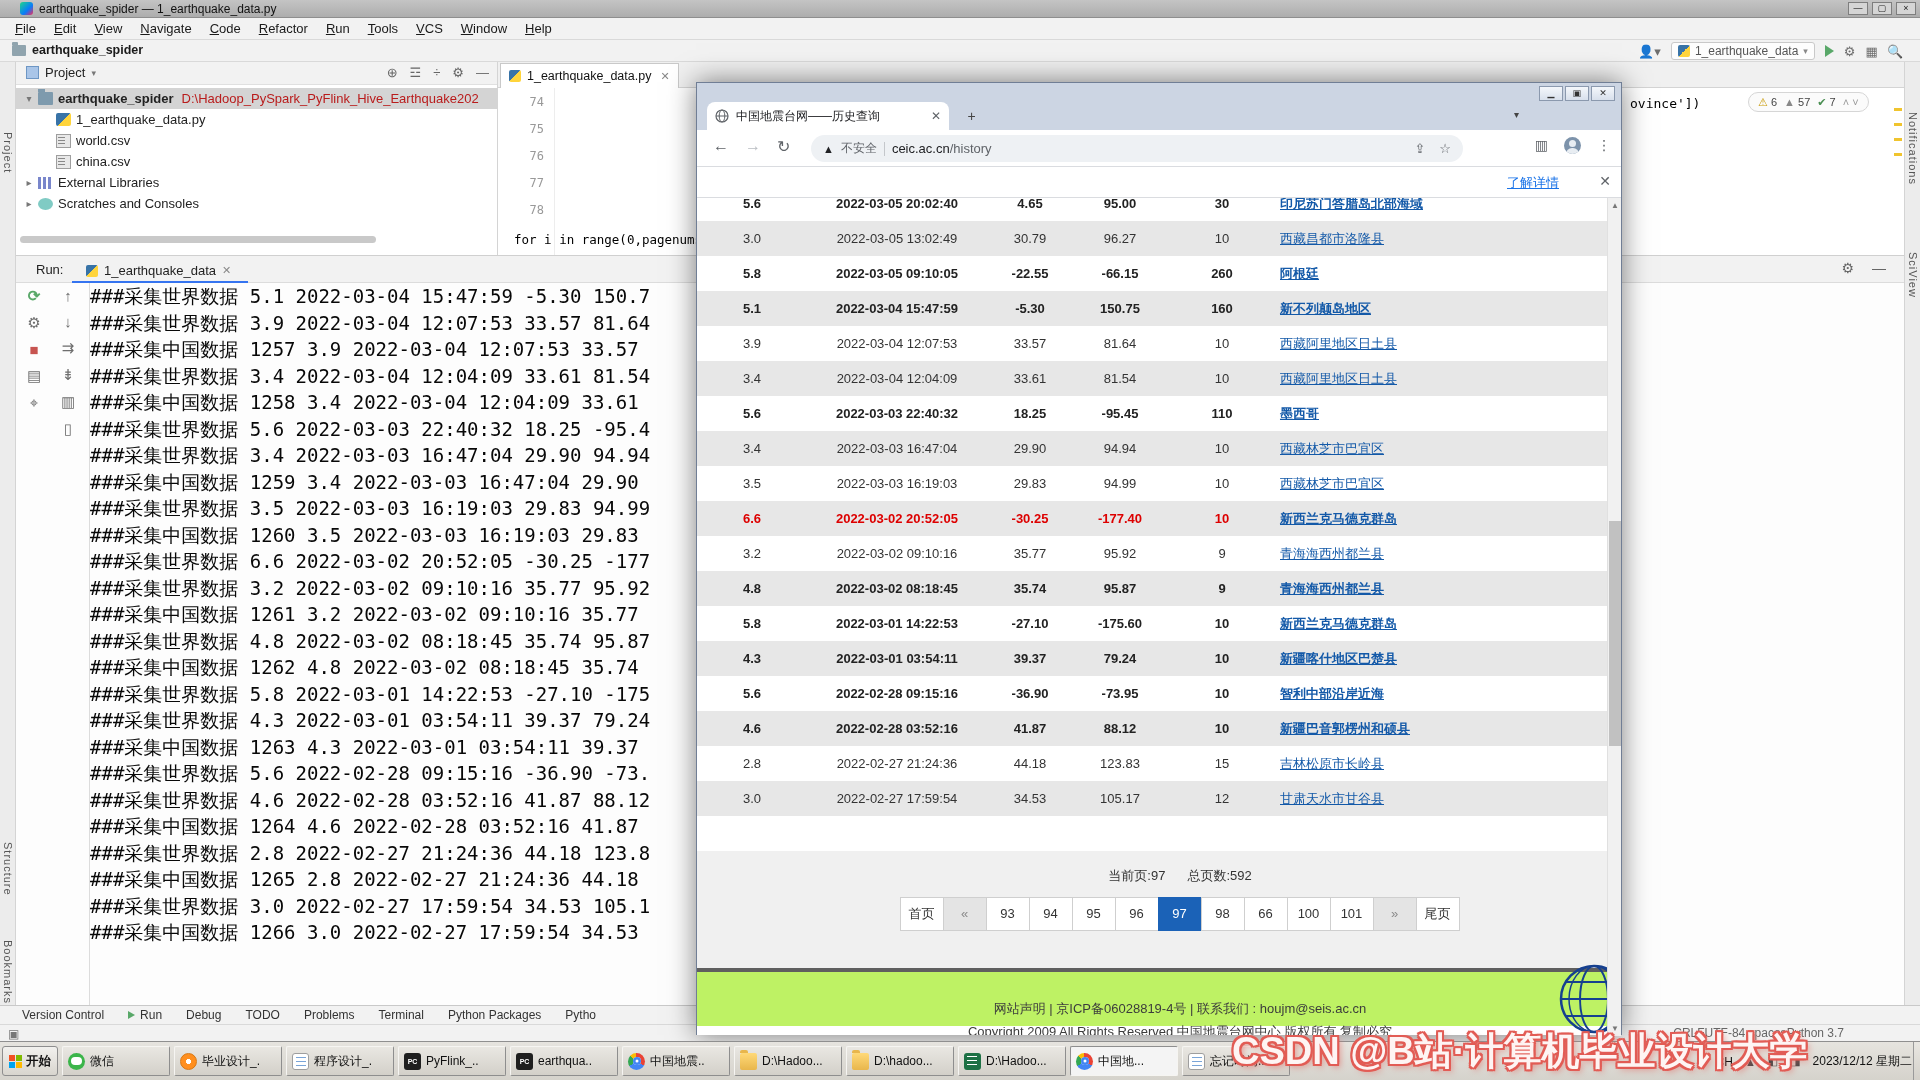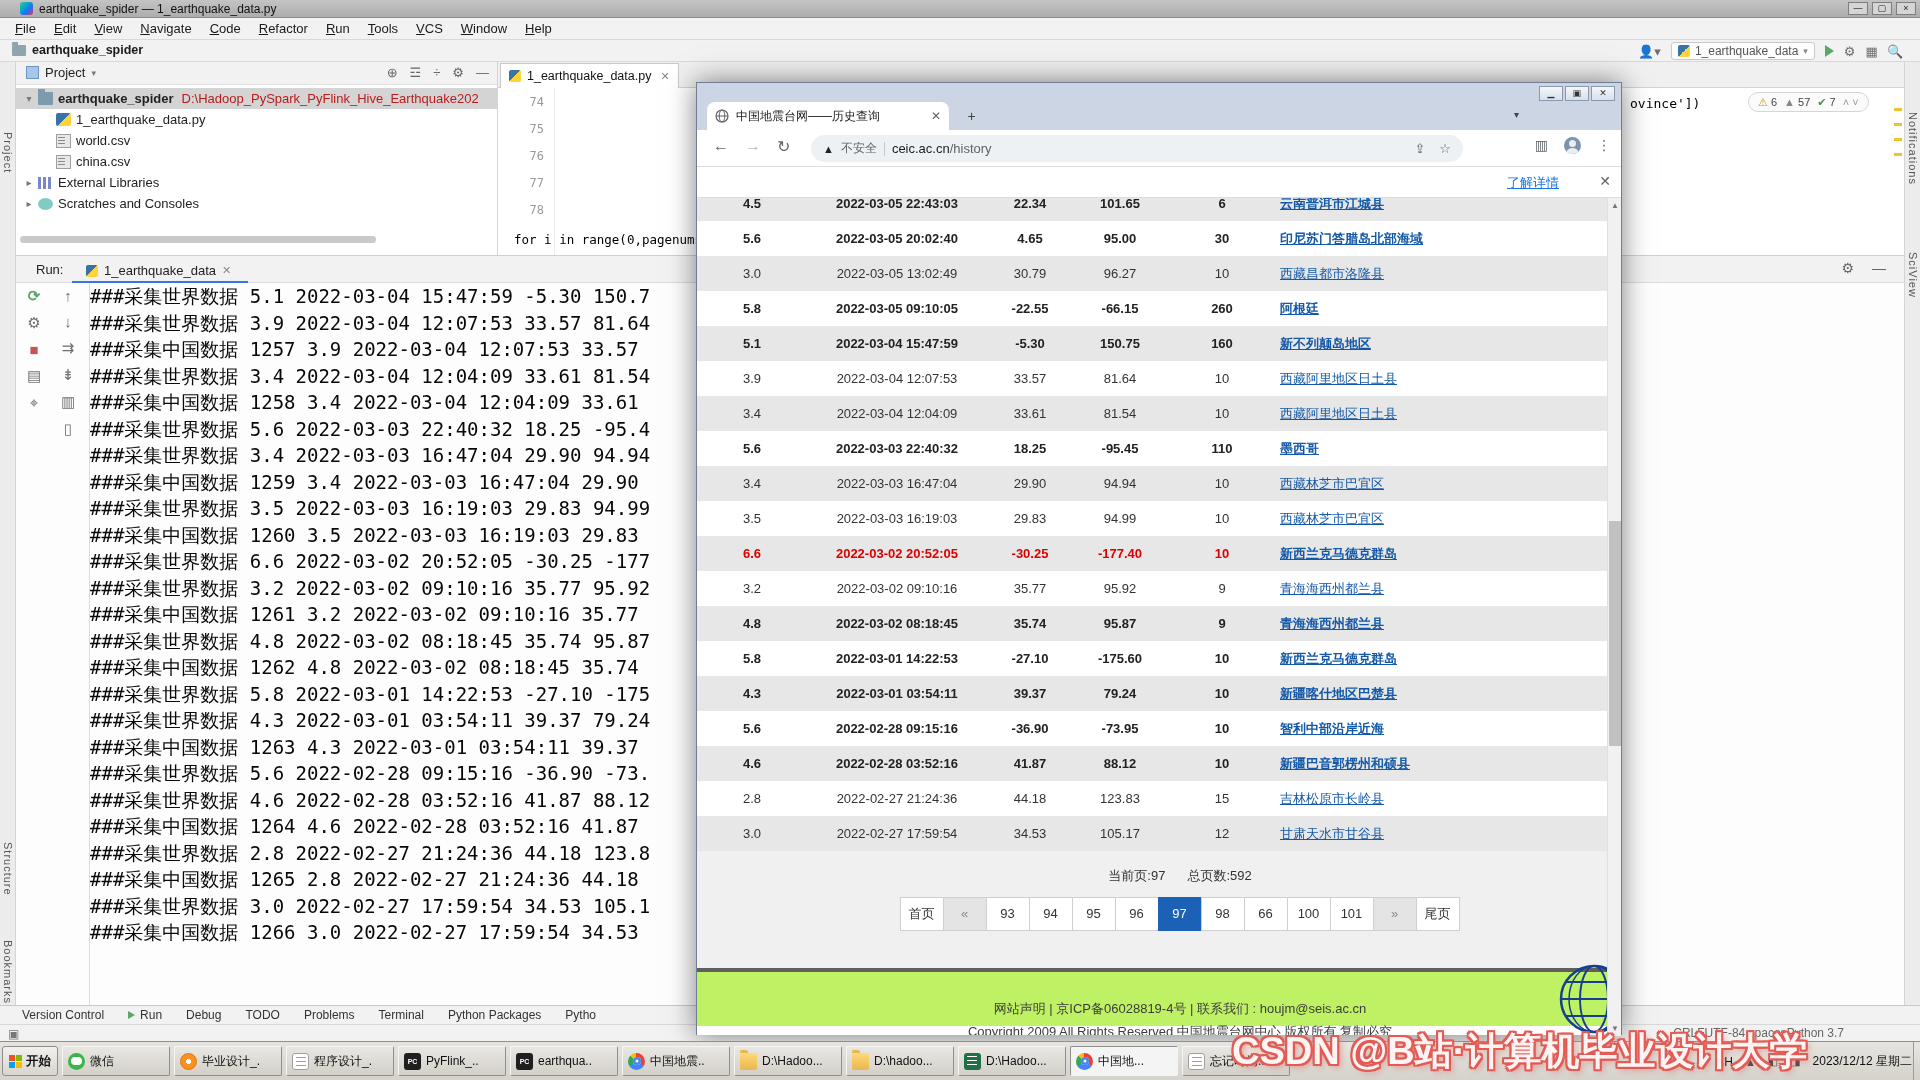--- a/index.html
+++ b/index.html
@@ -450,28 +450,20 @@
         <span>⋮</span>
       </span>
     </div>
     <div id="infobar">
       <span class="learn">了解详情</span>
       <span class="ix">✕</span>
     </div>
 
     <div id="bcontent">
       <div id="eq-table">
-          <div class="erow g b">
-            <span class="ec mag">4.5</span>
-            <span class="ec time">2022-03-05 22:43:03</span>
-            <span class="ec lat">22.34</span>
-            <span class="ec lon">101.65</span>
-            <span class="ec dep">6</span>
-            <span class="ec loc"><a href="javascript:void(0)">云南普洱市江城县</a></span>
-          </div>
           <div class="erow b">
             <span class="ec mag">5.6</span>
             <span class="ec time">2022-03-05 20:02:40</span>
             <span class="ec lat">4.65</span>
             <span class="ec lon">95.00</span>
             <span class="ec dep">30</span>
             <span class="ec loc"><a href="javascript:void(0)">印尼苏门答腊岛北部海域</a></span>
           </div>
           <div class="erow g">
             <span class="ec mag">3.0</span>

